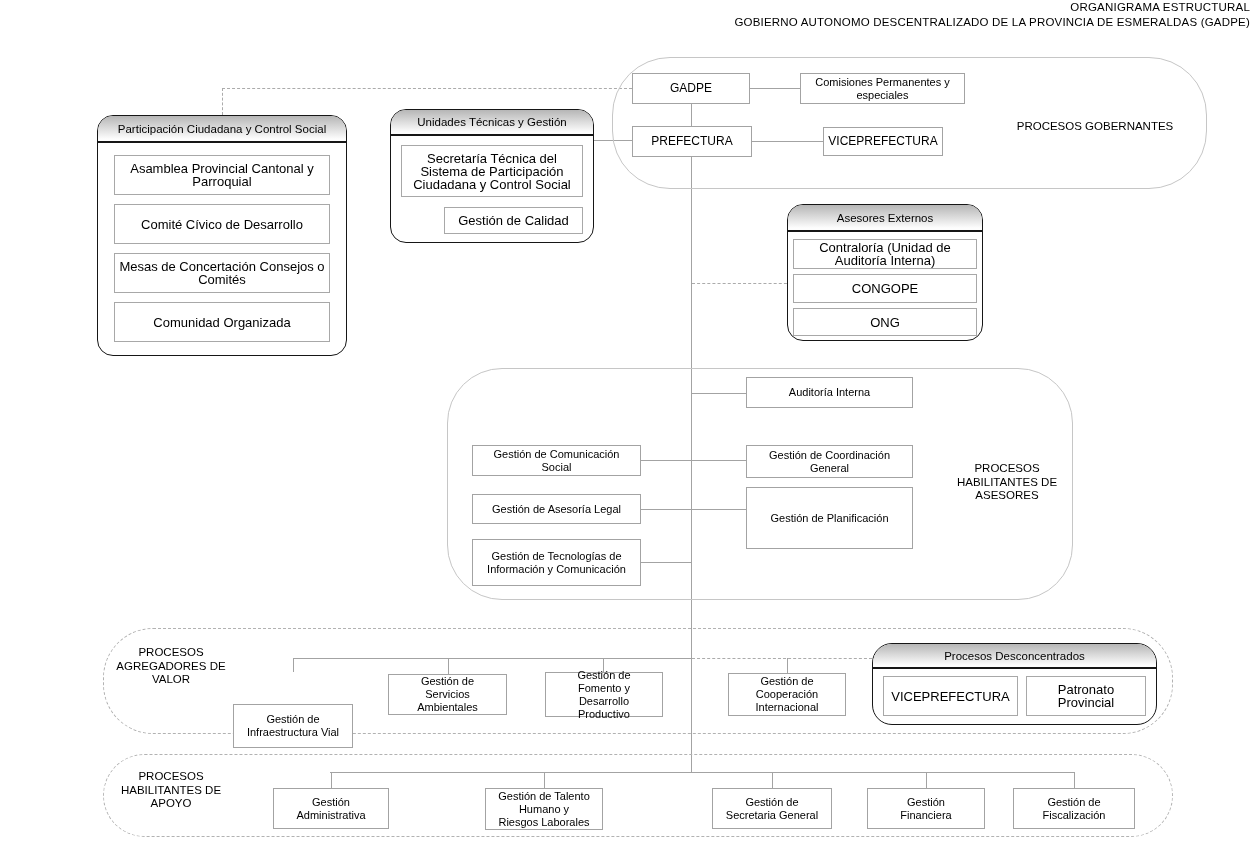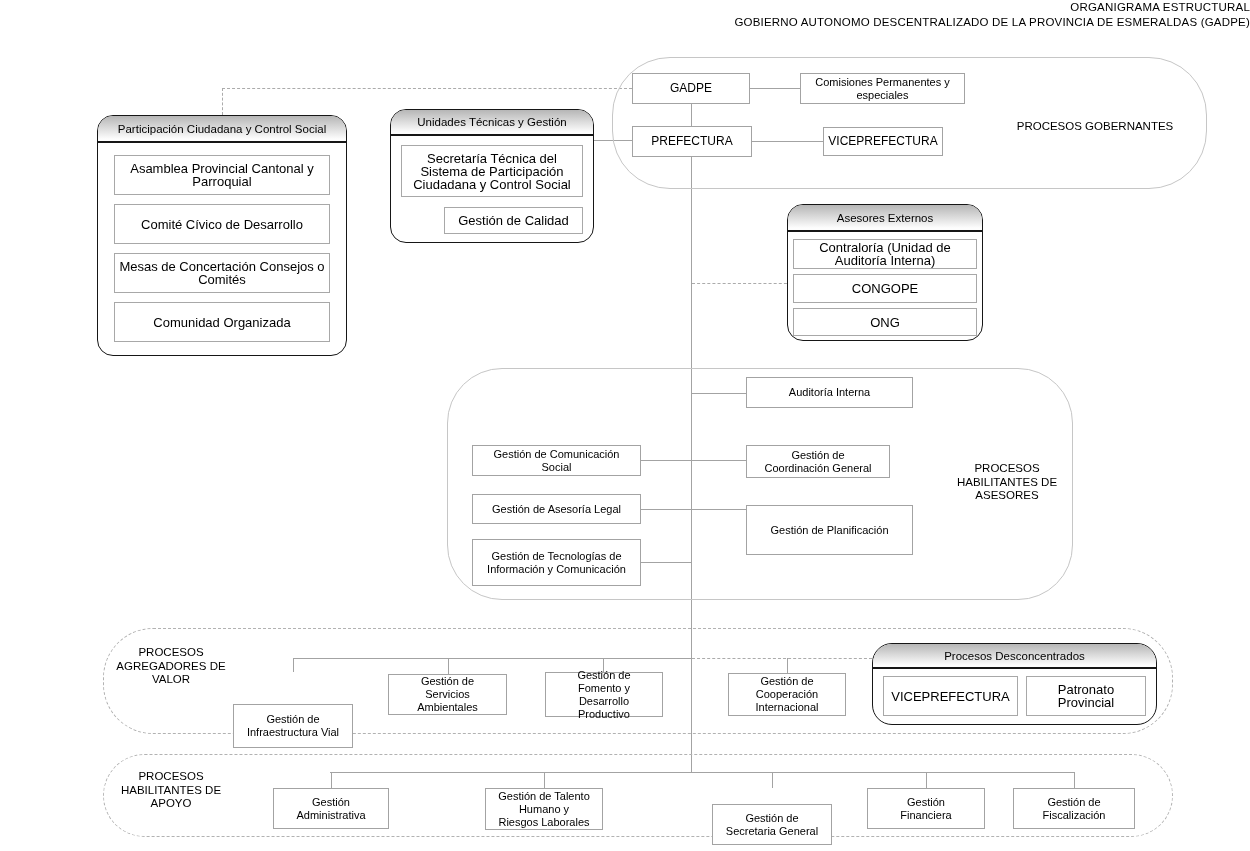--- a/index.html
+++ b/index.html
@@ -119,23 +119,23 @@
       <div class="panel-item" style="height:30px;">Contraloría (Unidad de Auditoría Interna)</div>
       <div class="panel-item" style="height:29px;">CONGOPE</div>
       <div class="panel-item" style="height:28px;">ONG</div>
     </div>
   </div>
 
   <div class="zone" style="left:447px; top:368px; width:626px; height:232px; border-radius:55px;"></div>
   <div class="zone-label" style="left:950px; top:462px; width:114px;">PROCESOS HABILITANTES DE ASESORES</div>
   <div class="box" style="left:746px; top:377px; width:167px; height:31px;">Auditoría Interna</div>
   <div class="box" style="left:472px; top:445px; width:169px; height:31px;">Gestión de Comunicación Social</div>
-  <div class="box" style="left:746px; top:445px; width:144px; height:33px;">Gestión de Coordinación General</div>
+  <div class="box" style="left:746px; top:445px; width:167px; height:33px;">Gestión de Coordinación General</div>
   <div class="box" style="left:472px; top:494px; width:169px; height:30px;">Gestión de Asesoría Legal</div>
-  <div class="box" style="left:746px; top:505px; width:167px; height:50px;">Gestión de Planificación</div>
+  <div class="box" style="left:746px; top:487px; width:167px; height:62px;">Gestión de Planificación</div>
   <div class="box" style="left:472px; top:539px; width:169px; height:47px;">Gestión de Tecnologías de Información y Comunicación</div>
 
   <div class="zone dashed" style="left:103px; top:628px; width:1070px; height:106px; border-radius:50px;"></div>
   <div class="zone-label" style="left:116px; top:646px; width:110px;">PROCESOS AGREGADORES DE VALOR</div>
   <div class="box" style="left:233px; top:704px; width:120px; height:44px;">Gestión de Infraestructura Vial</div>
   <div class="box" style="left:388px; top:674px; width:119px; height:41px;">Gestión de Servicios Ambientales</div>
   <div class="box" style="left:545px; top:672px; width:118px; height:45px;">Gestión de Fomento y Desarrollo Productivo</div>
   <div class="box" style="left:728px; top:673px; width:118px; height:43px;">Gestión de Cooperación Internacional</div>
 
   <div class="panel" style="left:872px; top:643px; width:285px; height:82px; border-radius:20px;">
@@ -143,17 +143,17 @@
     <div class="panel-body row" style="padding:7px 10px; gap:8px;">
       <div class="panel-item" style="height:40px; width:136px;">VICEPREFECTURA</div>
       <div class="panel-item" style="height:40px; width:121px;">Patronato Provincial</div>
     </div>
   </div>
 
   <div class="zone dashed" style="left:103px; top:754px; width:1070px; height:83px; border-radius:42px;"></div>
   <div class="zone-label" style="left:116px; top:770px; width:110px;">PROCESOS HABILITANTES DE APOYO</div>
   <div class="box" style="left:273px; top:788px; width:116px; height:41px;">Gestión Administrativa</div>
   <div class="box" style="left:485px; top:788px; width:118px; height:42px;">Gestión de Talento Humano y Riesgos Laborales</div>
-  <div class="box" style="left:712px; top:788px; width:120px; height:41px;margin-top:16px;">Gestión de Secretaria General</div>
+  <div class="box" style="left:712px; top:788px; width:120px; height:41px;">Gestión de Secretaria General</div>
   <div class="box" style="left:867px; top:788px; width:118px; height:41px;">Gestión Financiera</div>
   <div class="box" style="left:1013px; top:788px; width:122px; height:41px;">Gestión de Fiscalización</div>
 
 </div>
 
 </body></html>

